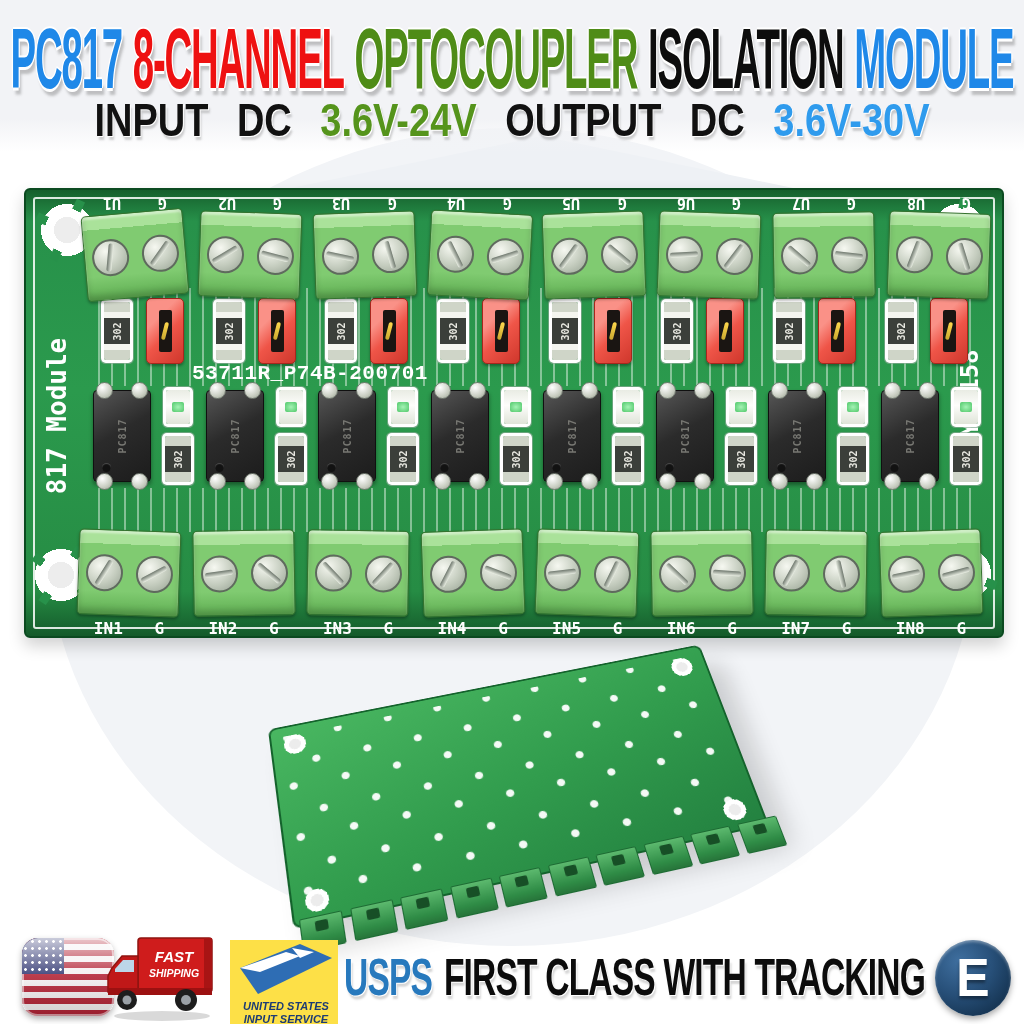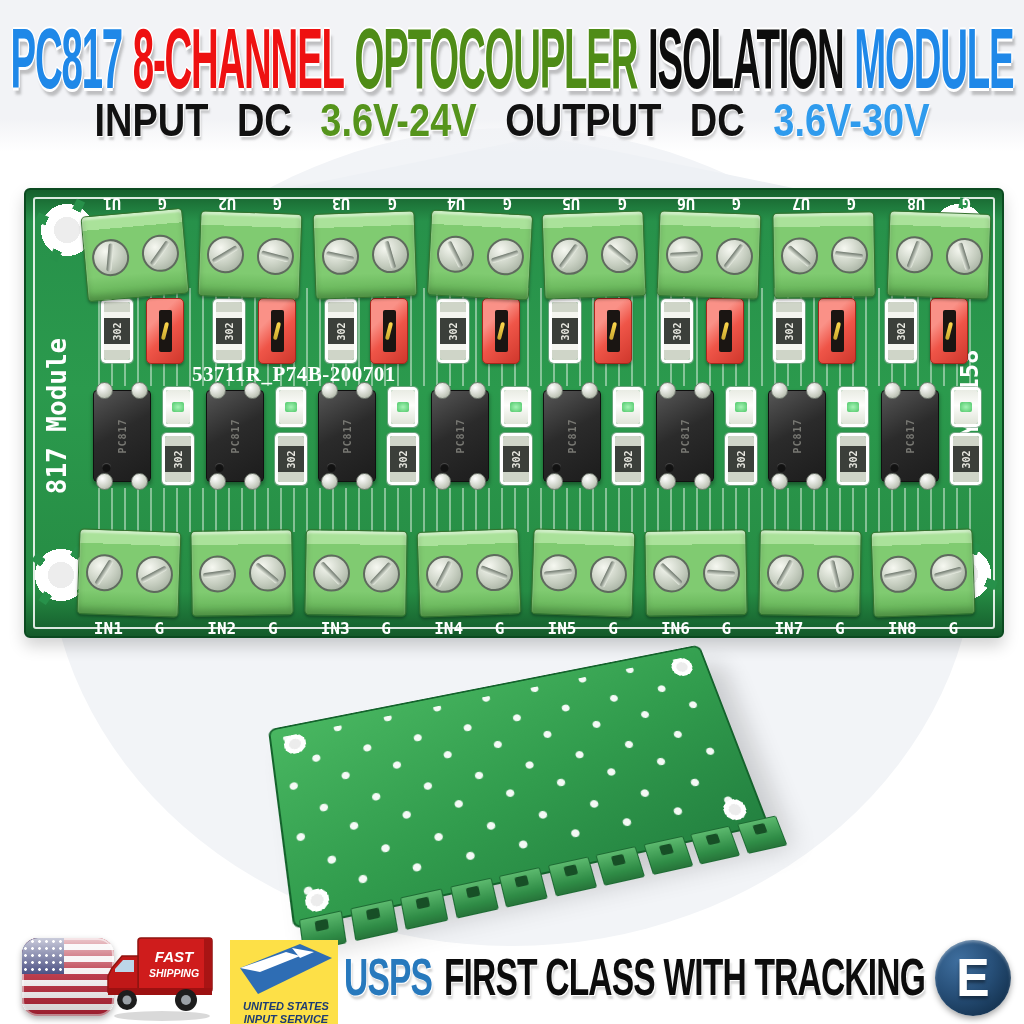--- a/index.html
+++ b/index.html
@@ -33,25 +33,25 @@
     background:radial-gradient(circle,#ededed 0 13px,#ffffff 13px 17px,rgba(255,255,255,0) 17px),
                radial-gradient(circle,rgba(0,0,0,0) 0 17px,#fff 17px 26px,rgba(0,0,0,0) 26px)}
   .hole .notch{position:absolute;left:50%;top:50%;width:66px;height:9px;margin:-4.5px 0 0 -33px;
     background:linear-gradient(90deg,var(--pcb) 0 11px,transparent 11px calc(100% - 11px),var(--pcb) calc(100% - 11px));transform:rotate(var(--r))}
   .hole.tl{left:14px;top:13px}.hole.tr{left:906px;top:13px}.hole.bl{left:8px;top:358px}.hole.br{left:912px;top:357px}
 
   .side-label{position:absolute;z-index:4;color:#fff;font-family:"DejaVu Sans Mono",monospace;font-weight:bold;white-space:nowrap}
   .side-label.left{left:31px;top:226px;font-size:26px;transform:translate(-50%,-50%) rotate(-90deg)}
   .side-label.right{left:944px;top:210px;font-size:24px;transform:translate(-50%,-50%) rotate(-90deg)}
   .board-id{position:absolute;left:166px;top:172px;color:#fff;z-index:4;
-    font-family:Liberation Serif, serif;font-weight:bold;font-size:21px;letter-spacing:.5px}
+    font-family:Liberation Mono, monospace;font-weight:bold;font-size:21px;letter-spacing:.5px}
 
   .t-row{position:absolute;display:flex;justify-content:space-between;z-index:5}
   #top-terminals{top:4px;left:58px;right:12px}
-  #bottom-terminals{top:340px;left:52px;right:28px}
+  #bottom-terminals{top:340px;left:52px;right:20px}
   .channel{width:102px;display:flex;flex-direction:column}
   .t-labels,.b-labels{display:flex;justify-content:space-around;color:#fff;font-family:"DejaVu Sans Mono",monospace;font-weight:bold}
   .t-labels{font-size:15px;height:18px}
   .t-labels.flip span{display:inline-block;transform:rotate(180deg)}
   .b-labels{font-size:16px;height:22px;align-items:flex-end}
   .t-block{height:84px;border-radius:5px;display:flex;align-items:center;justify-content:space-around;
     background:linear-gradient(180deg,#aae29a 0 16%,#80cb71 16% 72%,#5fae52);border:1px solid #35722e;
     box-shadow:inset 0 -5px 6px rgba(0,0,0,.18),inset 0 3px 2px rgba(255,255,255,.45),0 2px 3px rgba(0,0,0,.3)}
   .screw{width:33px;height:33px;border-radius:50%;position:relative;
     background:radial-gradient(circle at 35% 30%,#f6f8f1,#c4ccbe 55%,#97a293);border:2px solid #5f6a5e}

